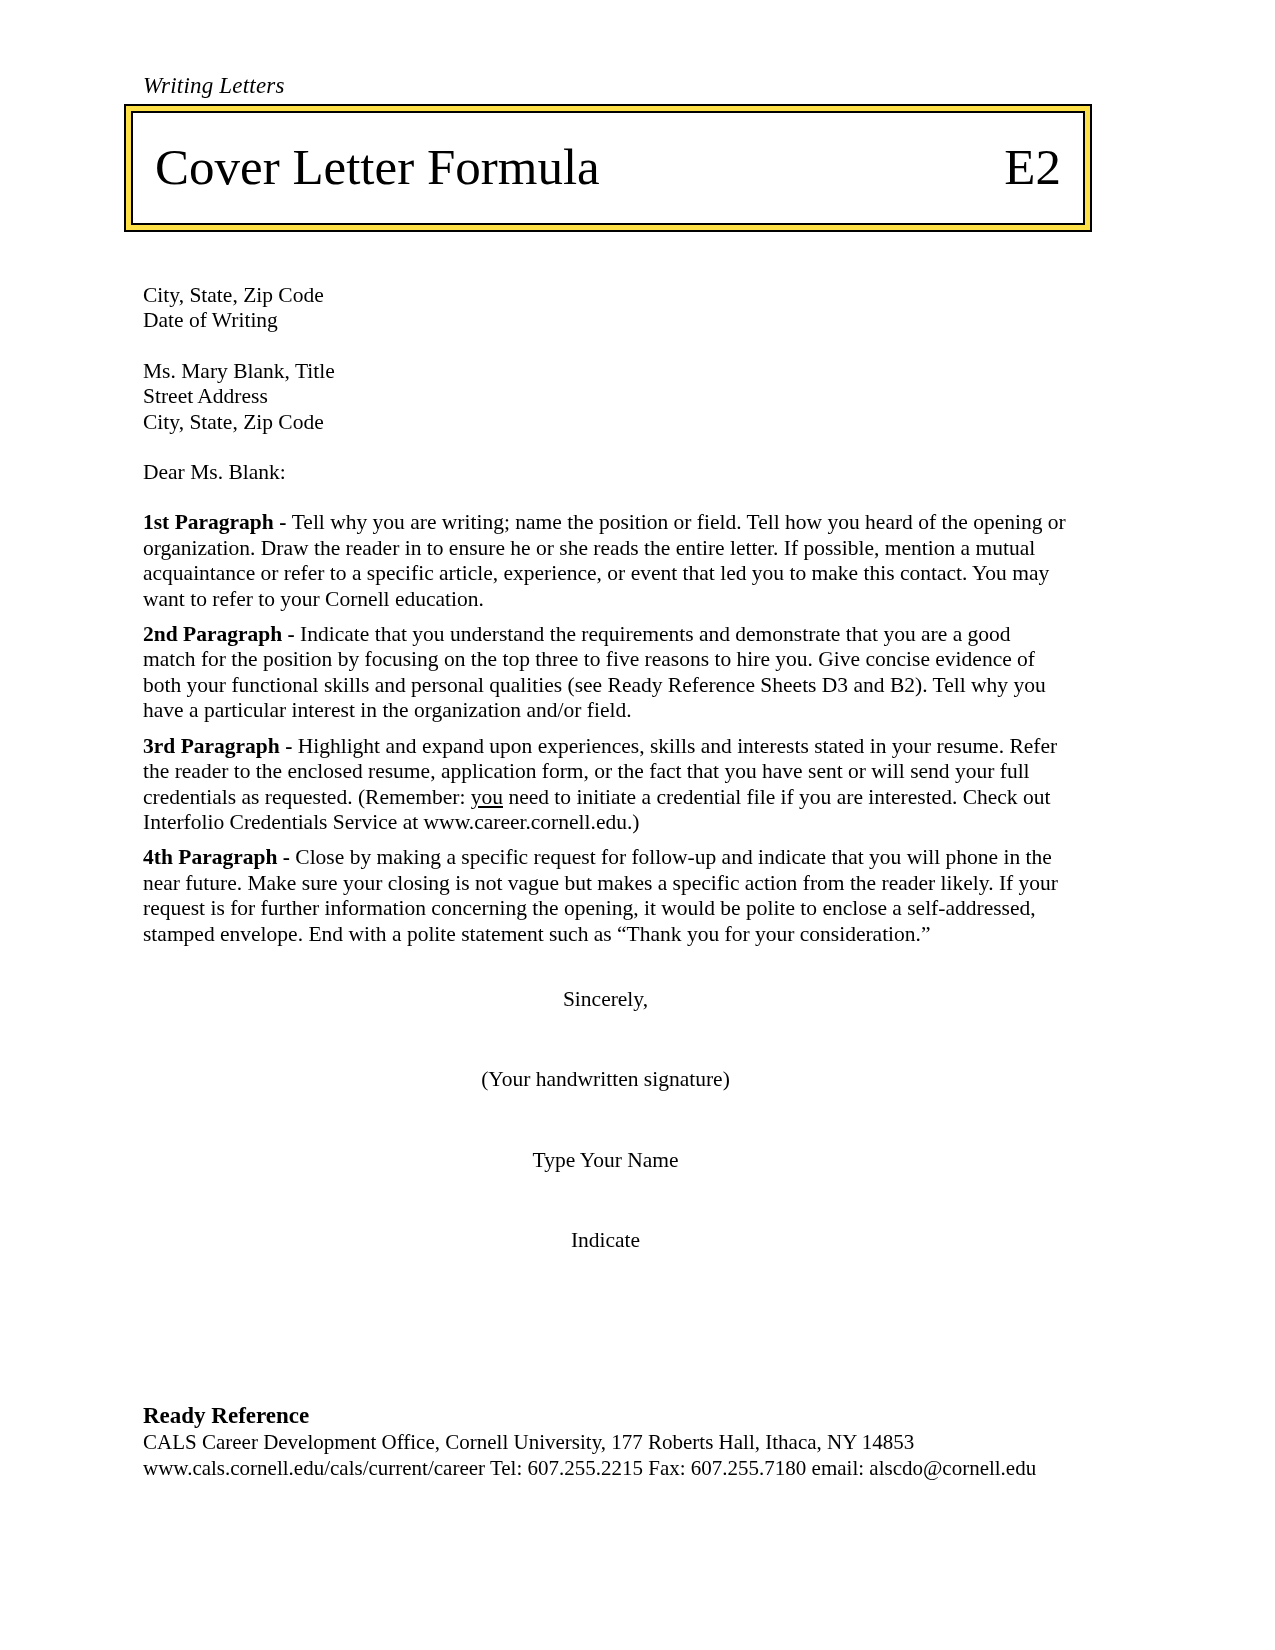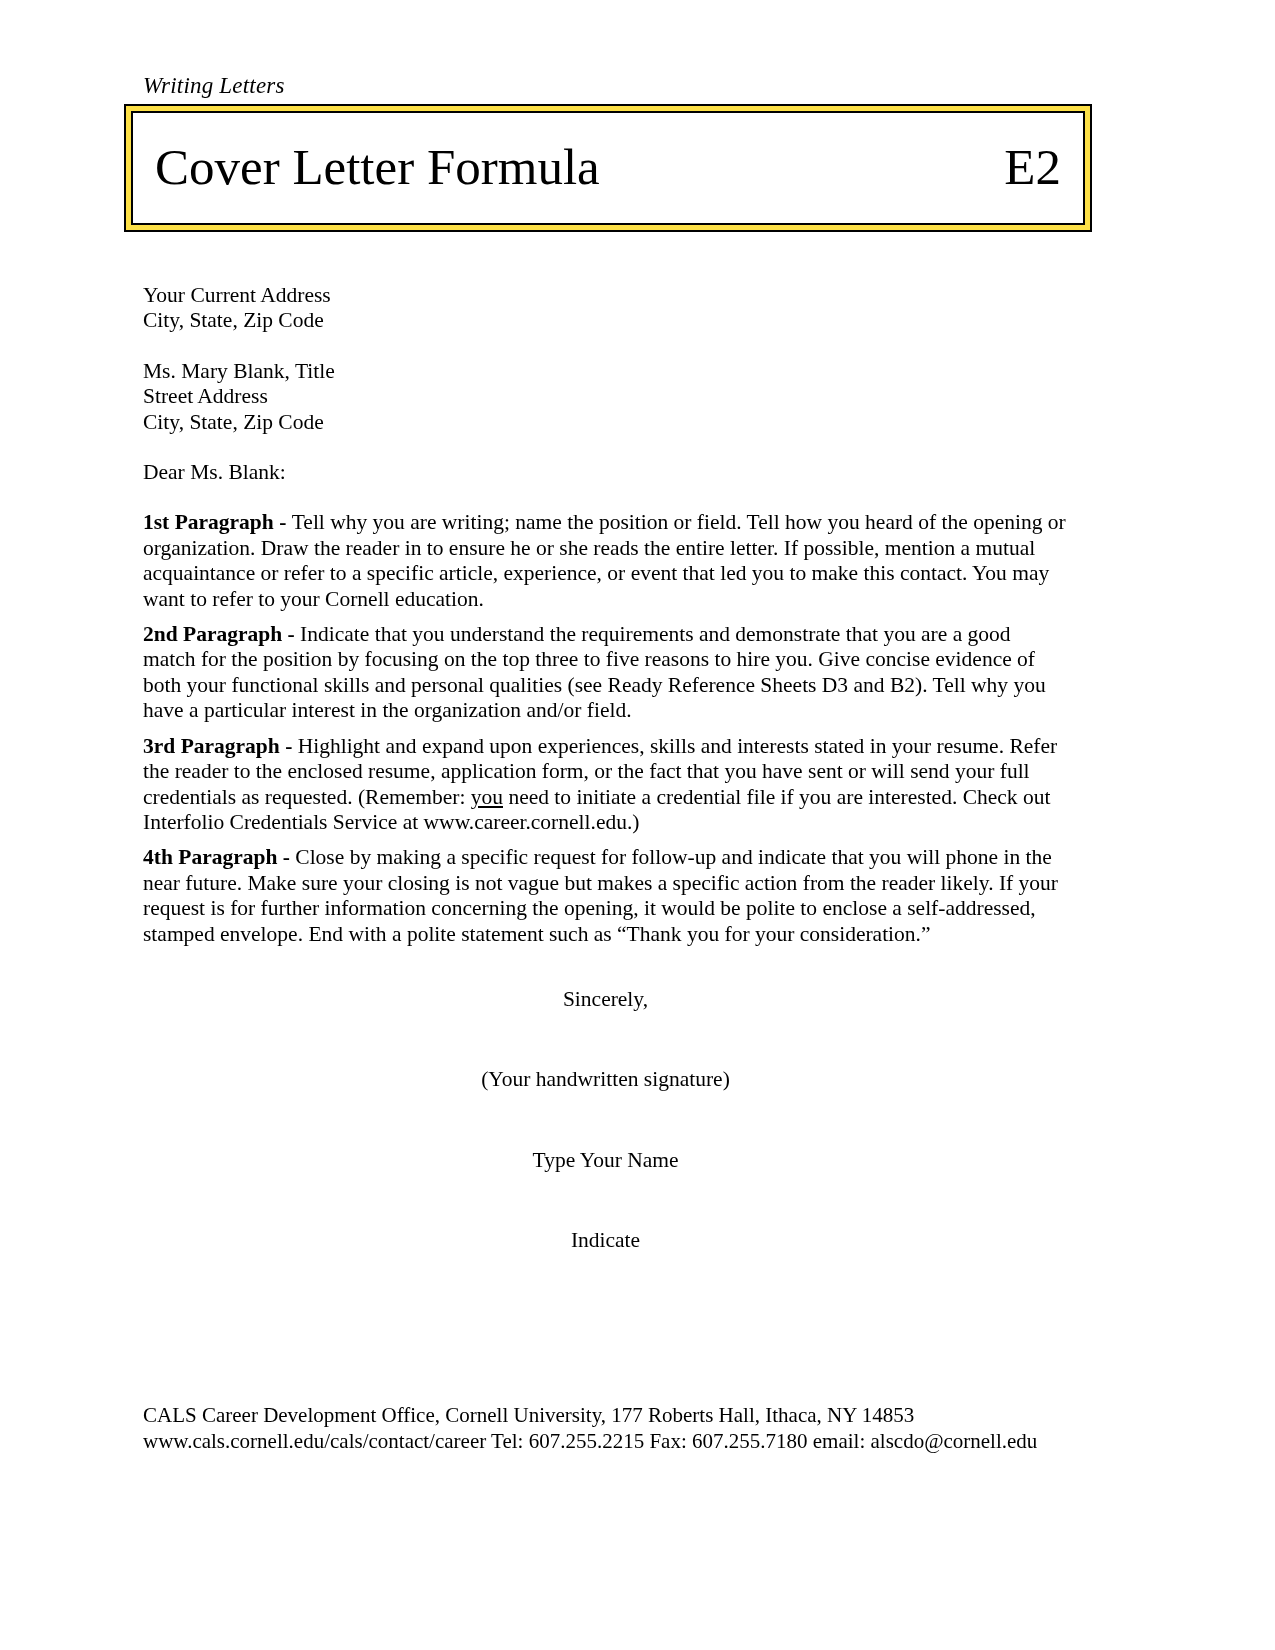--- a/index.html
+++ b/index.html
@@ -133,22 +133,22 @@
   <div class="title-box">
     <div class="title-box-inner">
       <div class="title-text">Cover Letter Formula</div>
       <div class="title-code">E2</div>
     </div>
   </div>
 
   <div class="letter">
 
     <div class="block">
-      <div class="addr-line">Your Current Address</div>
       <div class="addr-line">City, State, Zip Code</div>
+      <div class="addr-line">Date of Writing</div>
     </div>
 
     <div class="gap-md"></div>
 
     <div class="block">
       <div class="addr-line">Ms. Mary Blank, Title</div>
       <div class="addr-line">Street Address</div>
       <div class="addr-line">City, State, Zip Code</div>
     </div>
 
@@ -178,17 +178,18 @@
 
     <p class="sign">Type Your Name</p>
 
     <div class="gap-md"></div>
 
     <p class="sign">Indicate</p>
 
   </div>
 
   <div class="footer">
+    <div class="footer-title">Ready Reference</div>
     <div class="footer-line">CALS Career Development Office, Cornell University, 177 Roberts Hall, Ithaca, NY 14853</div>
-    <div class="footer-line">www.cals.cornell.edu/cals/contact/career Tel: 607.255.2215 Fax: 607.255.7180 email: alscdo@cornell.edu</div>
+    <div class="footer-line">www.cals.cornell.edu/cals/current/career Tel: 607.255.2215 Fax: 607.255.7180 email: alscdo@cornell.edu</div>
   </div>
 
 </div>
 
 </body></html>

